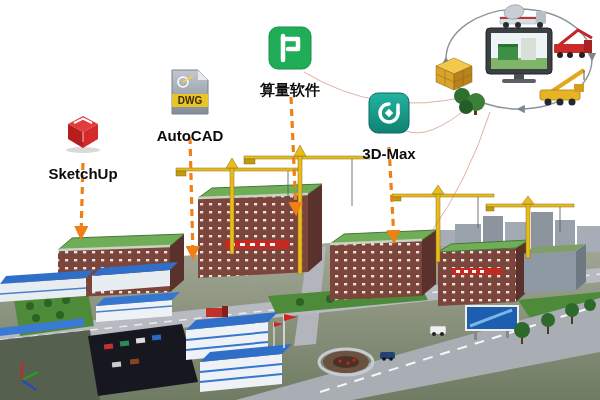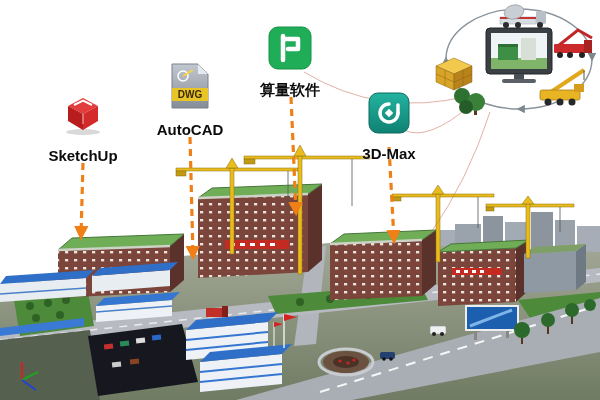--- a/index.html
+++ b/index.html
@@ -334,33 +334,33 @@
         <rect x="491" y="58" width="56" height="11" fill="#7fb469"></rect>
         <rect x="498" y="44" width="20" height="16" fill="#3d8f46"></rect>
         <rect x="498" y="44" width="20" height="3" fill="#2f6f36"></rect>
         <rect x="521" y="38" width="15" height="22" fill="#d8dfd6"></rect>
         <rect x="514" y="74" width="10" height="5" fill="#4a4f54"></rect>
         <rect x="502" y="79" width="34" height="4" rx="2" fill="#5a6066"></rect>
       </g>
     </g>
   </svg>
 
-  <div class="tool" style="left:38px; top:90px;">
+  <div class="tool" style="left:38px; top:108px;">
     <svg width="46" height="46" viewBox="0 0 46 46">
       <ellipse cx="23" cy="42" rx="17" ry="3" fill="rgba(0,0,0,0.15)"></ellipse>
       <polygon points="8,16 23,8 38,16 23,24" fill="#e23c3c"></polygon>
       <polygon points="8,16 23,24 23,40 8,31" fill="#b81d1d"></polygon>
       <polygon points="38,16 23,24 23,40 38,31" fill="#d42a2a"></polygon>
       <polyline points="14,15 23,10.5 32,15" stroke="#ffffff" stroke-width="2" fill="none"></polyline>
       <line x1="23" y1="24" x2="23" y2="34" stroke="#ffffff" stroke-width="1.2" opacity="0.6"></line>
     </svg>
     <div class="label">SketchUp</div>
   </div>
 
-  <div class="tool" style="left:145px; top:62px;">
+  <div class="tool" style="left:145px; top:68px;">
     <svg width="44" height="48" viewBox="0 0 44 48">
       <defs>
         <linearGradient id="gFile" x1="0" y1="0" x2="0" y2="1">
           <stop offset="0" stop-color="#c2c8d0"></stop>
             <stop offset="1" stop-color="#848c96"></stop>
         </linearGradient>
       </defs>
       <path d="M4,2 H30 L40,12 V46 H4 Z" fill="url(#gFile)" stroke="#7a828c" stroke-width="1"></path>
       <polygon points="30,2 40,12 30,12" fill="#e6eaee"></polygon>
       <circle cx="15" cy="14" r="5" stroke="#ffffff" stroke-width="1.5" fill="none"></circle>

